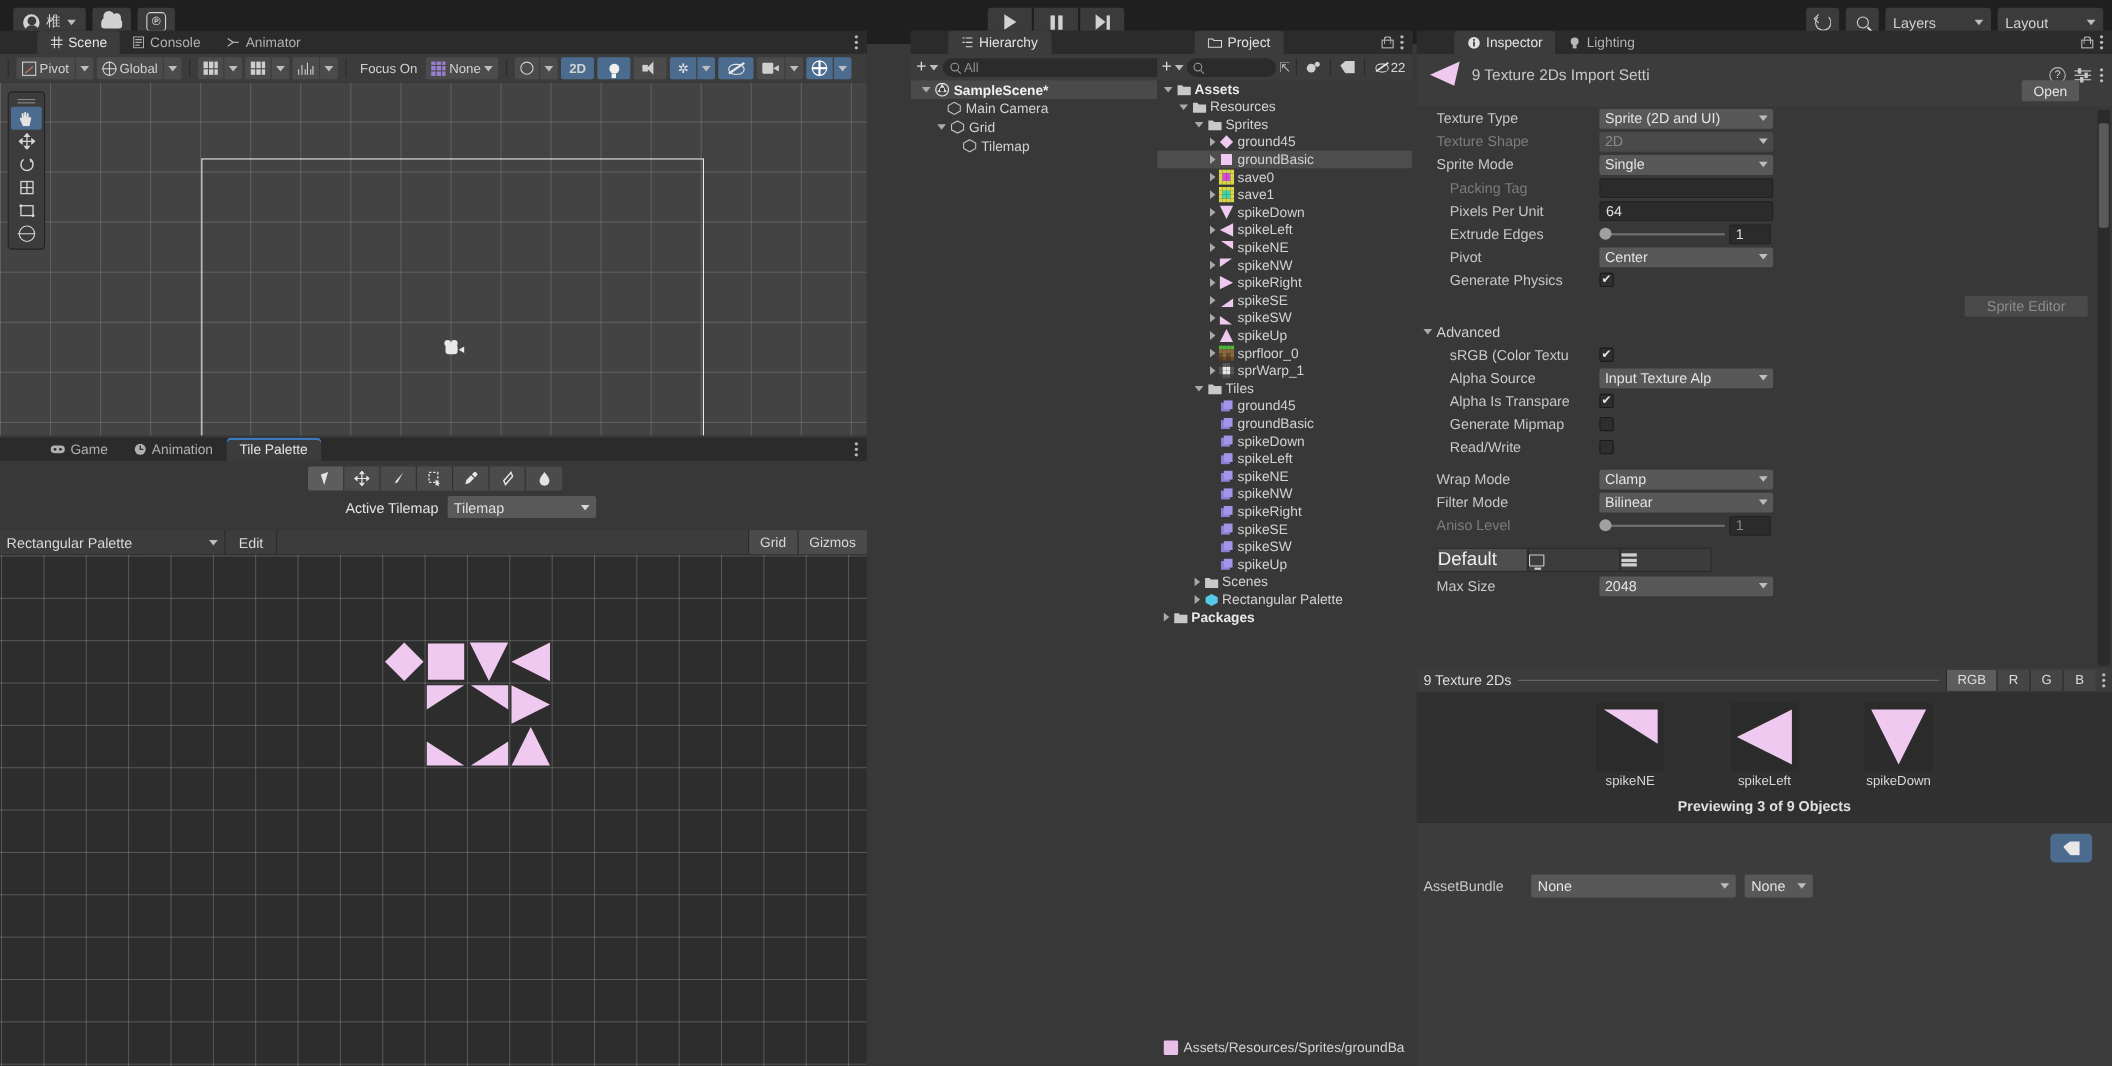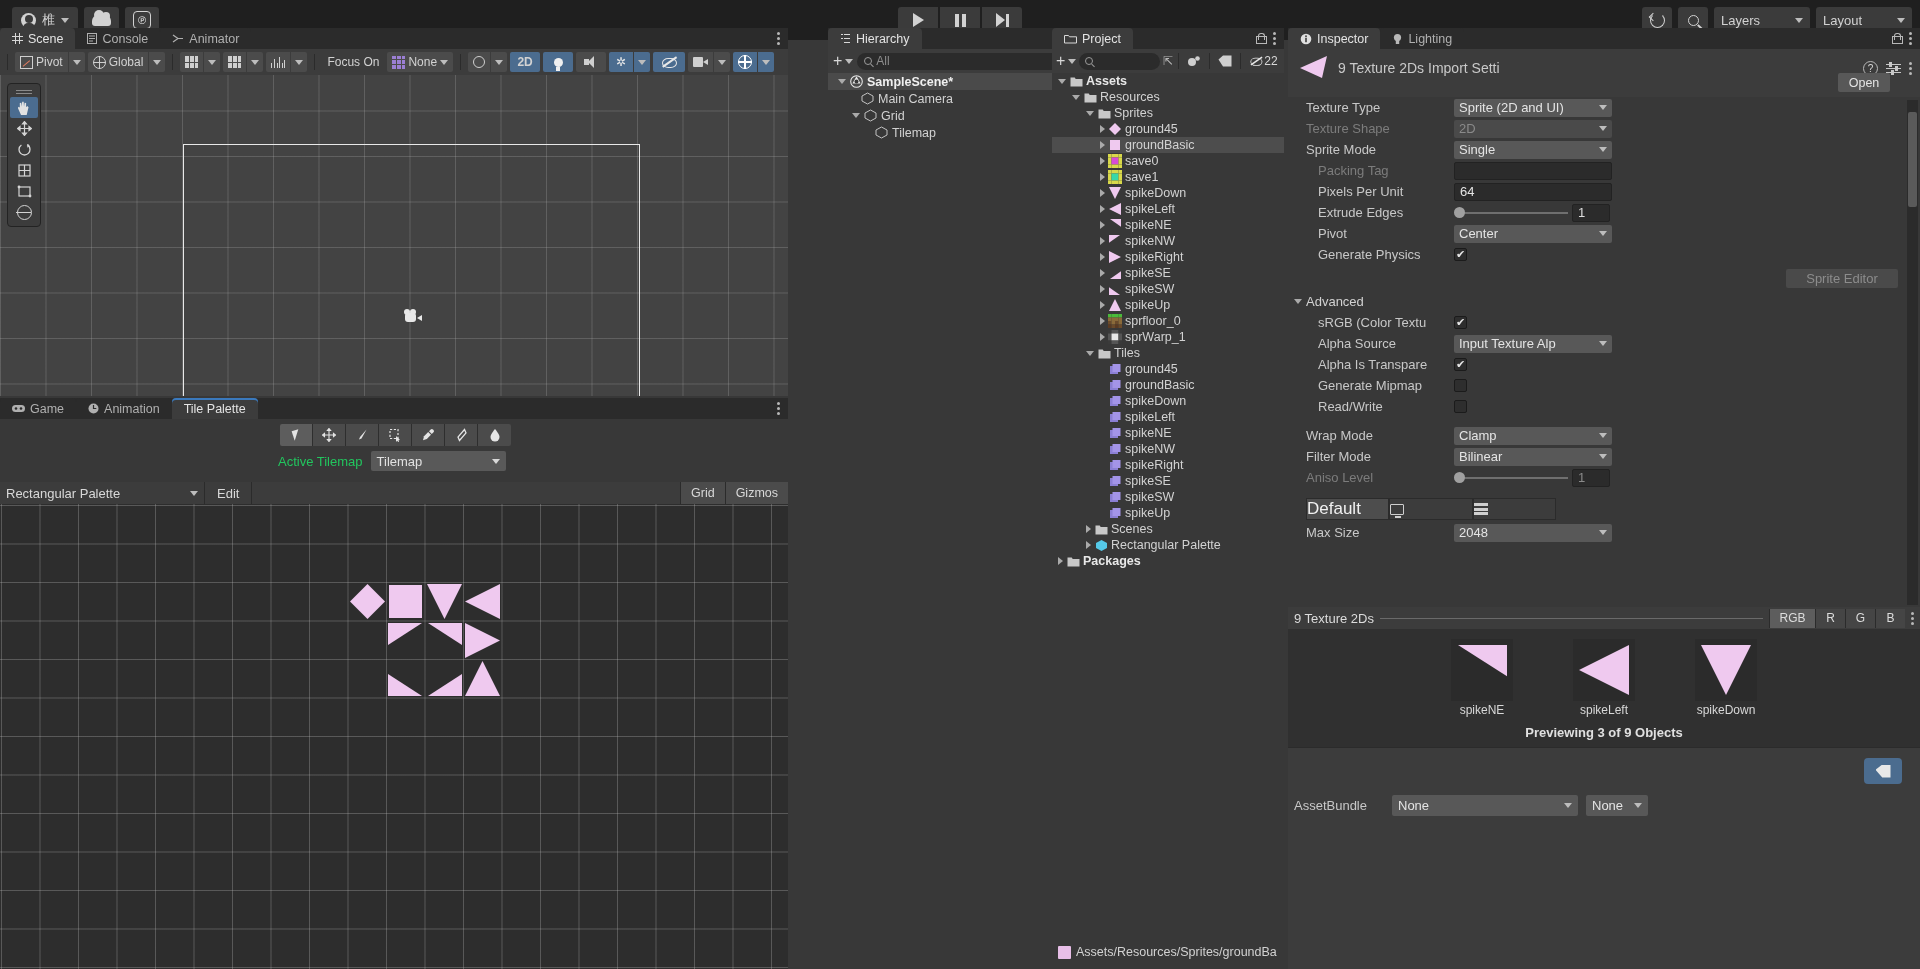--- a/index.html
+++ b/index.html
@@ -70,21 +70,21 @@
     height: 26px; background:#3b3b3b; border-radius:3px; display:flex; align-items:center;
     justify-content: space-between; padding: 0 7px; gap:10px; color:#d2d2d2; font-size:13px;
   }
   .undo-ico { width:15px;height:15px;border:1.7px solid #d2d2d2;border-radius:50%;border-top-color:transparent; position:relative; }
   .undo-ico::after{content:"";position:absolute;left:-1px;top:0px;width:5px;height:5px;border-left:1.7px solid #d2d2d2;border-top:1.7px solid #d2d2d2;transform:rotate(-45deg);}
   .mag-ico { width:11px;height:11px;border:1.7px solid #d2d2d2;border-radius:50%;position:relative; }
   .mag-ico::after{content:"";position:absolute;right:-5px;bottom:-3px;width:6px;height:1.7px;background:#d2d2d2;transform:rotate(45deg);}
 
   
   .panel { position: absolute; background: #383838; }
-  .tabbar { height: 21px; background:#2b2b2b; display:flex; align-items:flex-end; position:relative; }
+  .tabbar { height: 21px; background:#2b2b2b; display:flex; align-items:flex-end; position:relative;padding-left:34px; }
   .tab {
     height: 21px; padding: 0 12px; display:flex; align-items:center; gap:5px;
     font-size:12.5px; color:#b0b0b0; background:#2b2b2b; cursor:default;
     border-radius: 4px 4px 0 0;
   }
   .tab.active { background:#3c3c3c; color:#e3e3e3; }
   .tab.active.blue { box-shadow: inset 0 2px 0 0 #3a79bd; }
   .tabbar .spacer { flex:1; }
   .tab-tools { display:flex; align-items:center; gap:8px; padding-right:8px; height:21px; }
   .kebab { width:3px; height:13px; display:flex; flex-direction:column; justify-content:space-between; }
@@ -171,21 +171,21 @@
   #palette-panel { left:0; top:398px; width:788px; height:571px; background:#383838; }
   .pal-toolbar { position:absolute; left:0; top:21px; width:788px; height:62px; background:#383838; }
   .brush-row { position:absolute; left:280px; top:5px; display:flex; }
   .brush-btn { width:33px;height:22px;background:#4b4b4b;display:flex;align-items:center;justify-content:center;border-right:1px solid #2e2e2e;}
   .brush-btn:first-child{border-radius:2px 0 0 2px;}
   .brush-btn:last-child{border-radius:0 2px 2px 0;border-right:none;}
   .brush-btn.sel{background:#5d5d5d;}
   .cursor-ico{width:0;height:0;border-left:7px solid #e4e4e4;border-bottom:10px solid transparent;transform:rotate(-18deg);}
 
   .active-tm-row { position:absolute; left:278px; top:32px; display:flex; align-items:center; gap:8px; }
-  .lbl { color:#22c55e; font-size:13px; }
+  .lbl { color:#e5e5e5; font-size:13px;margin-left:36px; }
   .dropdown {
     height:20px; background:#595959; border-radius:2px; display:flex; align-items:center;
     justify-content:space-between; padding:0 6px; color:#e0e0e0; font-size:13px;
   }
   .dropdown .caret { border-top-color:#d8d8d8; }
 
   .pal-select-row { position:absolute; left:0; top:84px; width:788px; height:22px; background:#3c3c3c; display:flex; align-items:center; }
   .pal-combo { width:205px; height:22px; background:#3c3c3c; display:flex; align-items:center; justify-content:space-between; padding:0 6px; font-size:13px; color:#d8d8d8; border-right:1px solid #2b2b2b;}
   .pal-edit { padding:0 12px; height:22px; display:flex; align-items:center; font-size:13px; color:#d8d8d8; border-right:1px solid #2b2b2b;}
   .pal-right { margin-left:auto; display:flex; height:22px; }

